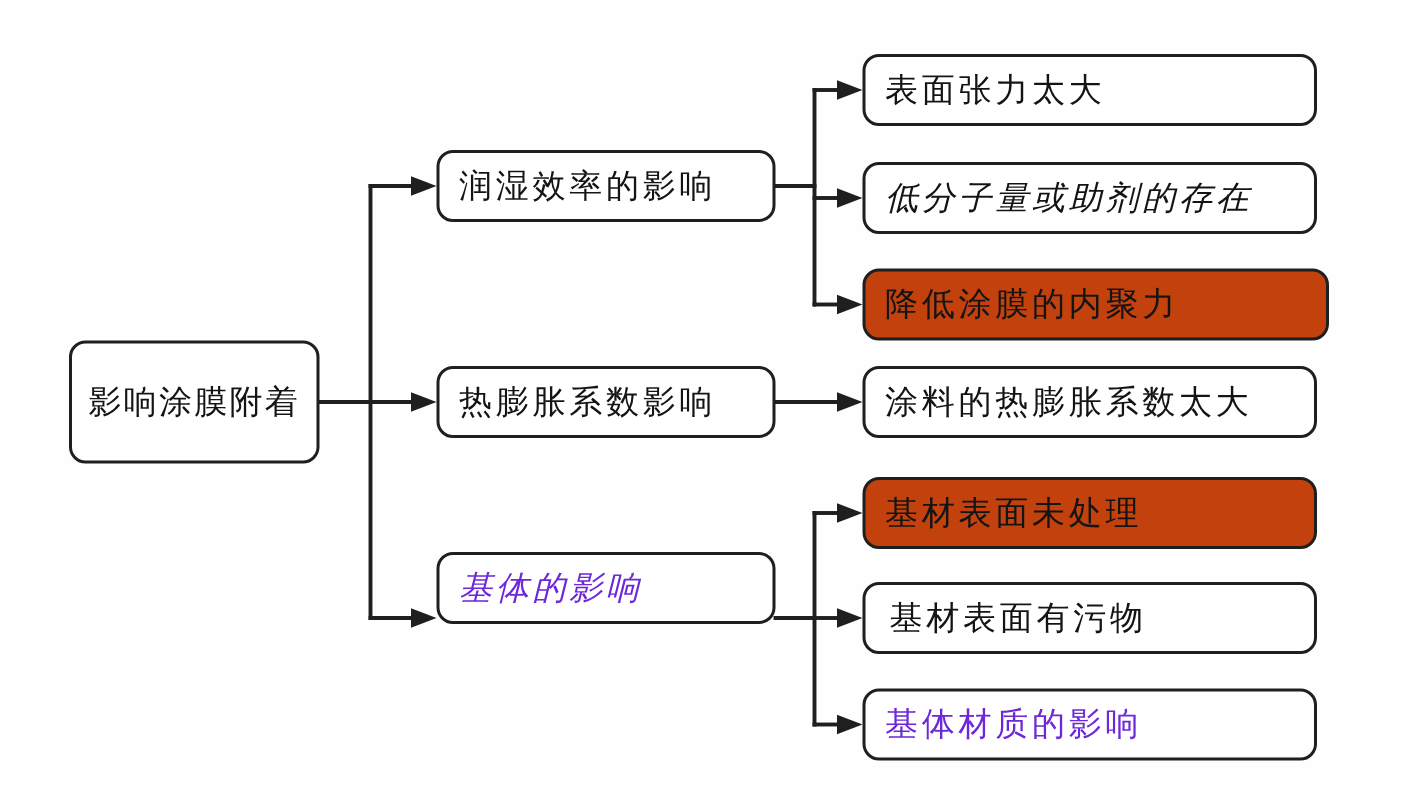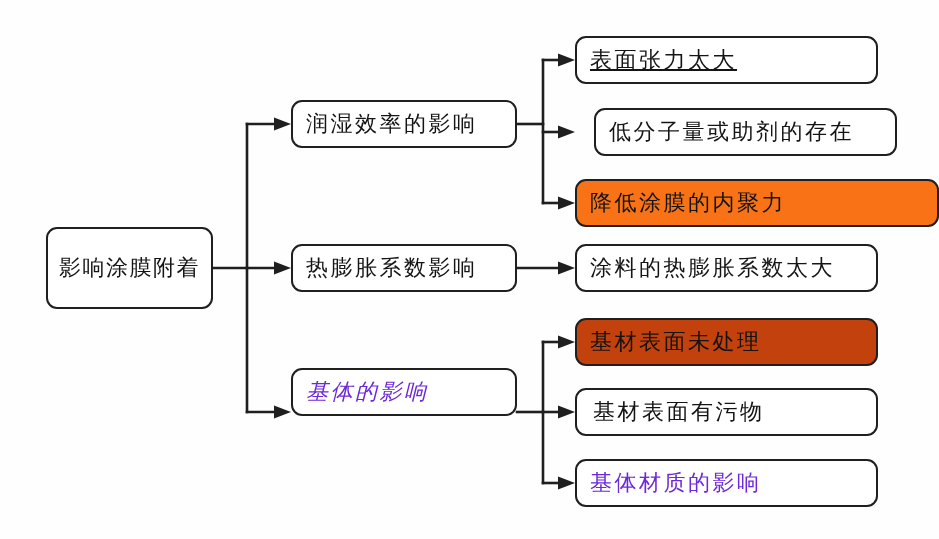--- a/index.html
+++ b/index.html
@@ -78,21 +78,21 @@
       <line x1="543" y1="483" x2="560" y2="483" stroke="#1f1f1f" stroke-width="2.6" stroke-linecap="square"></line>
       <polygon points="575,483 558,476.5 558,489.5" fill="#1f1f1f"></polygon>
     </svg>
   <div id="node-layer">
       <div class="node center" style="left: 46px; top: 227px; width: 167px; height: 82px; background: rgb(255, 255, 255); border-color: rgb(31, 31, 31); color: rgb(20, 20, 20);">
         <div>影响涂膜附着</div>
       </div>
       <div class="node" style="left: 291px; top: 100px; width: 226px; height: 48px; background: rgb(255, 255, 255); border-color: rgb(31, 31, 31); color: rgb(20, 20, 20);">润湿效率的影响</div>
       <div class="node" style="left: 291px; top: 244px; width: 226px; height: 48px; background: rgb(255, 255, 255); border-color: rgb(31, 31, 31); color: rgb(20, 20, 20);">热膨胀系数影响</div>
       <div class="node" style="left: 291px; top: 368px; width: 226px; height: 48px; background: rgb(255, 255, 255); border-color: rgb(31, 31, 31); color: #6d28d9; font-style: italic;">基体的影响</div>
-      <div class="node" style="left: 575px; top: 36px; width: 303px; height: 48px; background: rgb(255, 255, 255); border-color: rgb(31, 31, 31); color: rgb(20, 20, 20); text-decoration: underline;">表面张力太大</div>
-      <div class="node" style="left: 594px; top: 108px; width: 303px; height: 48px; background: rgb(255, 255, 255); border-color: rgb(31, 31, 31); color: rgb(20, 20, 20);">低分子量或助剂的存在</div>
-      <div class="node" style="left: 575px; top: 179px; width: 364px; height: 48px; background: #f97316; border-color: rgb(31, 31, 31); color: rgb(20, 20, 20);">降低涂膜的内聚力</div>
+      <div class="node" style="left: 575px; top: 36px; width: 303px; height: 48px; background: rgb(255, 255, 255); border-color: rgb(31, 31, 31); color: rgb(20, 20, 20);">表面张力太大</div>
+      <div class="node" style="left: 575px; top: 108px; width: 303px; height: 48px; background: rgb(255, 255, 255); border-color: rgb(31, 31, 31); color: rgb(20, 20, 20); font-style: italic;">低分子量或助剂的存在</div>
+      <div class="node" style="left: 575px; top: 179px; width: 311px; height: 48px; background: #c2410c; border-color: rgb(31, 31, 31); color: rgb(20, 20, 20);">降低涂膜的内聚力</div>
       <div class="node" style="left: 575px; top: 244px; width: 303px; height: 48px; background: rgb(255, 255, 255); border-color: rgb(31, 31, 31); color: rgb(20, 20, 20);">涂料的热膨胀系数太大</div>
       <div class="node" style="left: 575px; top: 318px; width: 303px; height: 48px; background: #c2410c; border-color: rgb(31, 31, 31); color: rgb(20, 20, 20);">基材表面未处理</div>
       <div class="node" style="left: 575px; top: 388px; width: 303px; height: 48px; background: rgb(255, 255, 255); border-color: rgb(31, 31, 31); color: rgb(20, 20, 20); padding-left: 16px;">基材表面有污物</div>
       <div class="node" style="left: 575px; top: 459px; width: 303px; height: 48px; background: rgb(255, 255, 255); border-color: rgb(31, 31, 31); color: #6d28d9;">基体材质的影响</div>
     </div>
 </div>
 
 </body></html>

